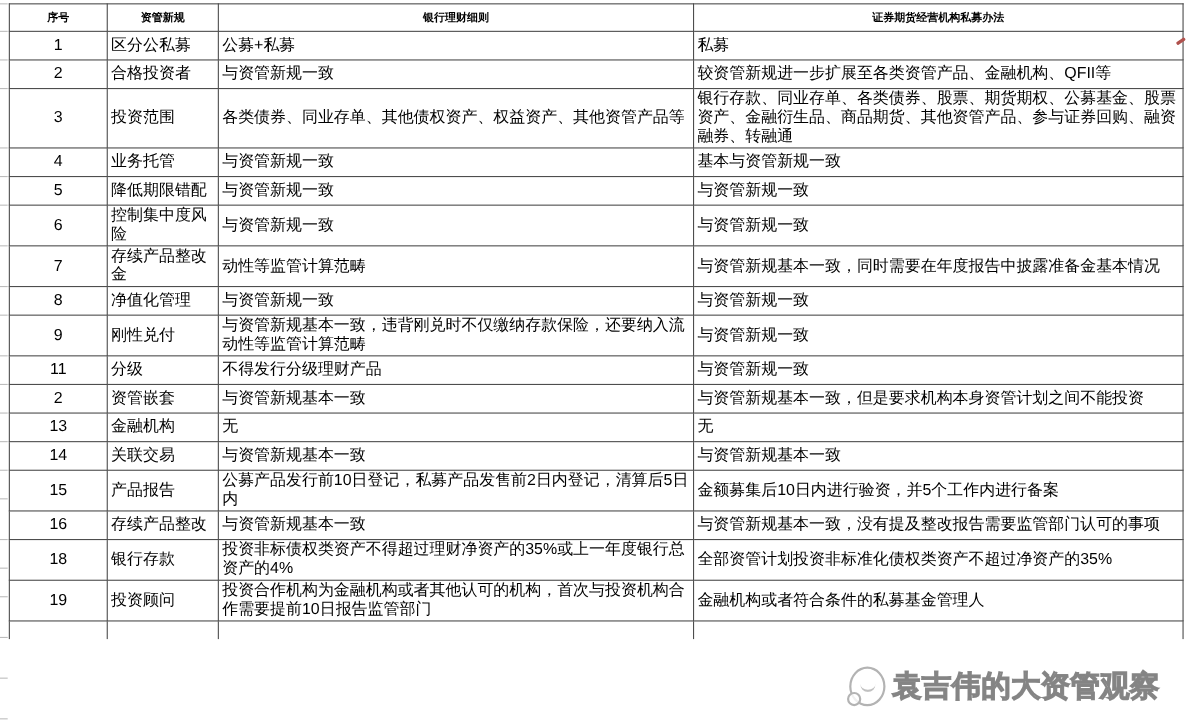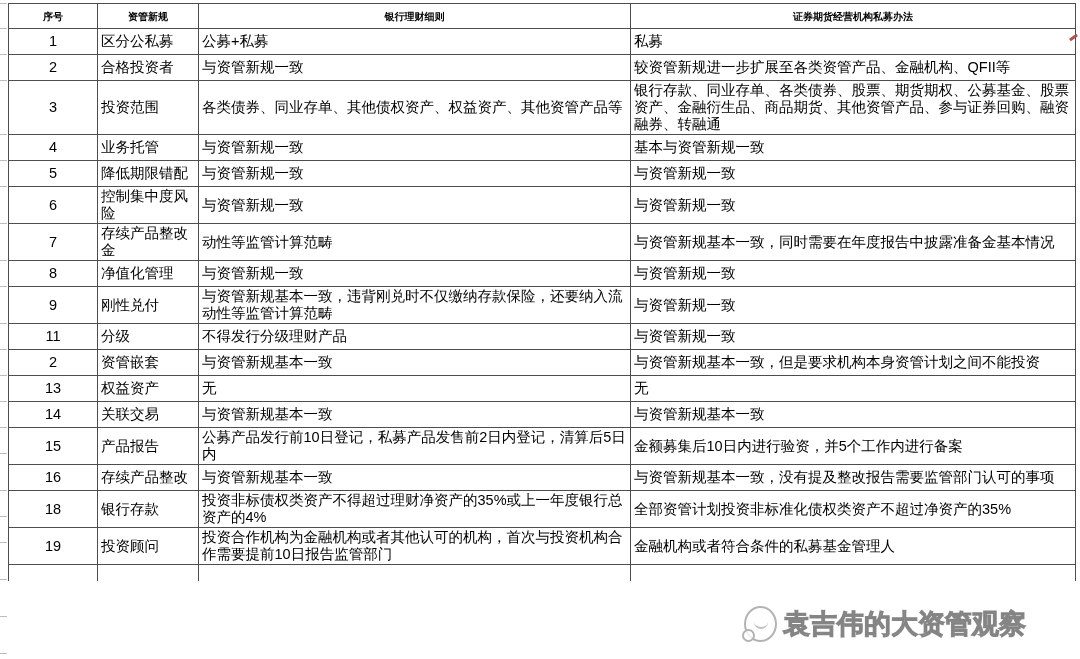--- a/index.html
+++ b/index.html
@@ -19,21 +19,21 @@
     white-space:pre-wrap;word-break:break-all;overflow:hidden;
   }
   .cmp th{font-weight:bold;text-align:center;height:22px;font-size:10px;white-space:nowrap;}
   .cmp td{height:23px;}
   td.c-no{text-align:center;}
   td.c-topic,td.c-bank,td.c-sec{text-align:left;}
   tr.partial td{border-bottom:none;height:14px;}
   
   .stub{position:absolute;left:0;width:7px;height:1px;background:#bdbdbd;}
   
-  .watermark{position:absolute;left:744px;top:600px;width:300px;height:48px;display:flex;align-items:center;pointer-events:none;}
+  .watermark{position:absolute;left:772px;top:600px;width:300px;height:48px;display:flex;align-items:center;pointer-events:none;}
   .wm-logo{
     position:relative;width:33px;height:36px;border:2px solid #b3b3b3;border-radius:50%;
     background:rgba(255,255,255,0.72);box-sizing:border-box;flex:0 0 auto;
   }
   .wm-logo::before{
     content:"";position:absolute;left:-4px;bottom:-2px;width:9px;height:9px;
     border:2px solid #b3b3b3;border-radius:50%;background:rgba(255,255,255,0.8);
   }
   .wm-logo::after{
     content:"";position:absolute;left:8px;top:12px;width:14px;height:7px;
@@ -137,21 +137,21 @@
       <td class="c-sec">与资管新规一致</td>
     </tr>
         <tr>
       <td class="c-no">2</td>
       <td class="c-topic">资管嵌套</td>
       <td class="c-bank">与资管新规基本一致</td>
       <td class="c-sec">与资管新规基本一致，但是要求机构本身资管计划之间不能投资</td>
     </tr>
         <tr>
       <td class="c-no">13</td>
-      <td class="c-topic">权益资产</td>
+      <td class="c-topic">金融机构</td>
       <td class="c-bank">无</td>
       <td class="c-sec">无</td>
     </tr>
         <tr>
       <td class="c-no">14</td>
       <td class="c-topic">关联交易</td>
       <td class="c-bank">与资管新规基本一致</td>
       <td class="c-sec">与资管新规基本一致</td>
     </tr>
         <tr>

